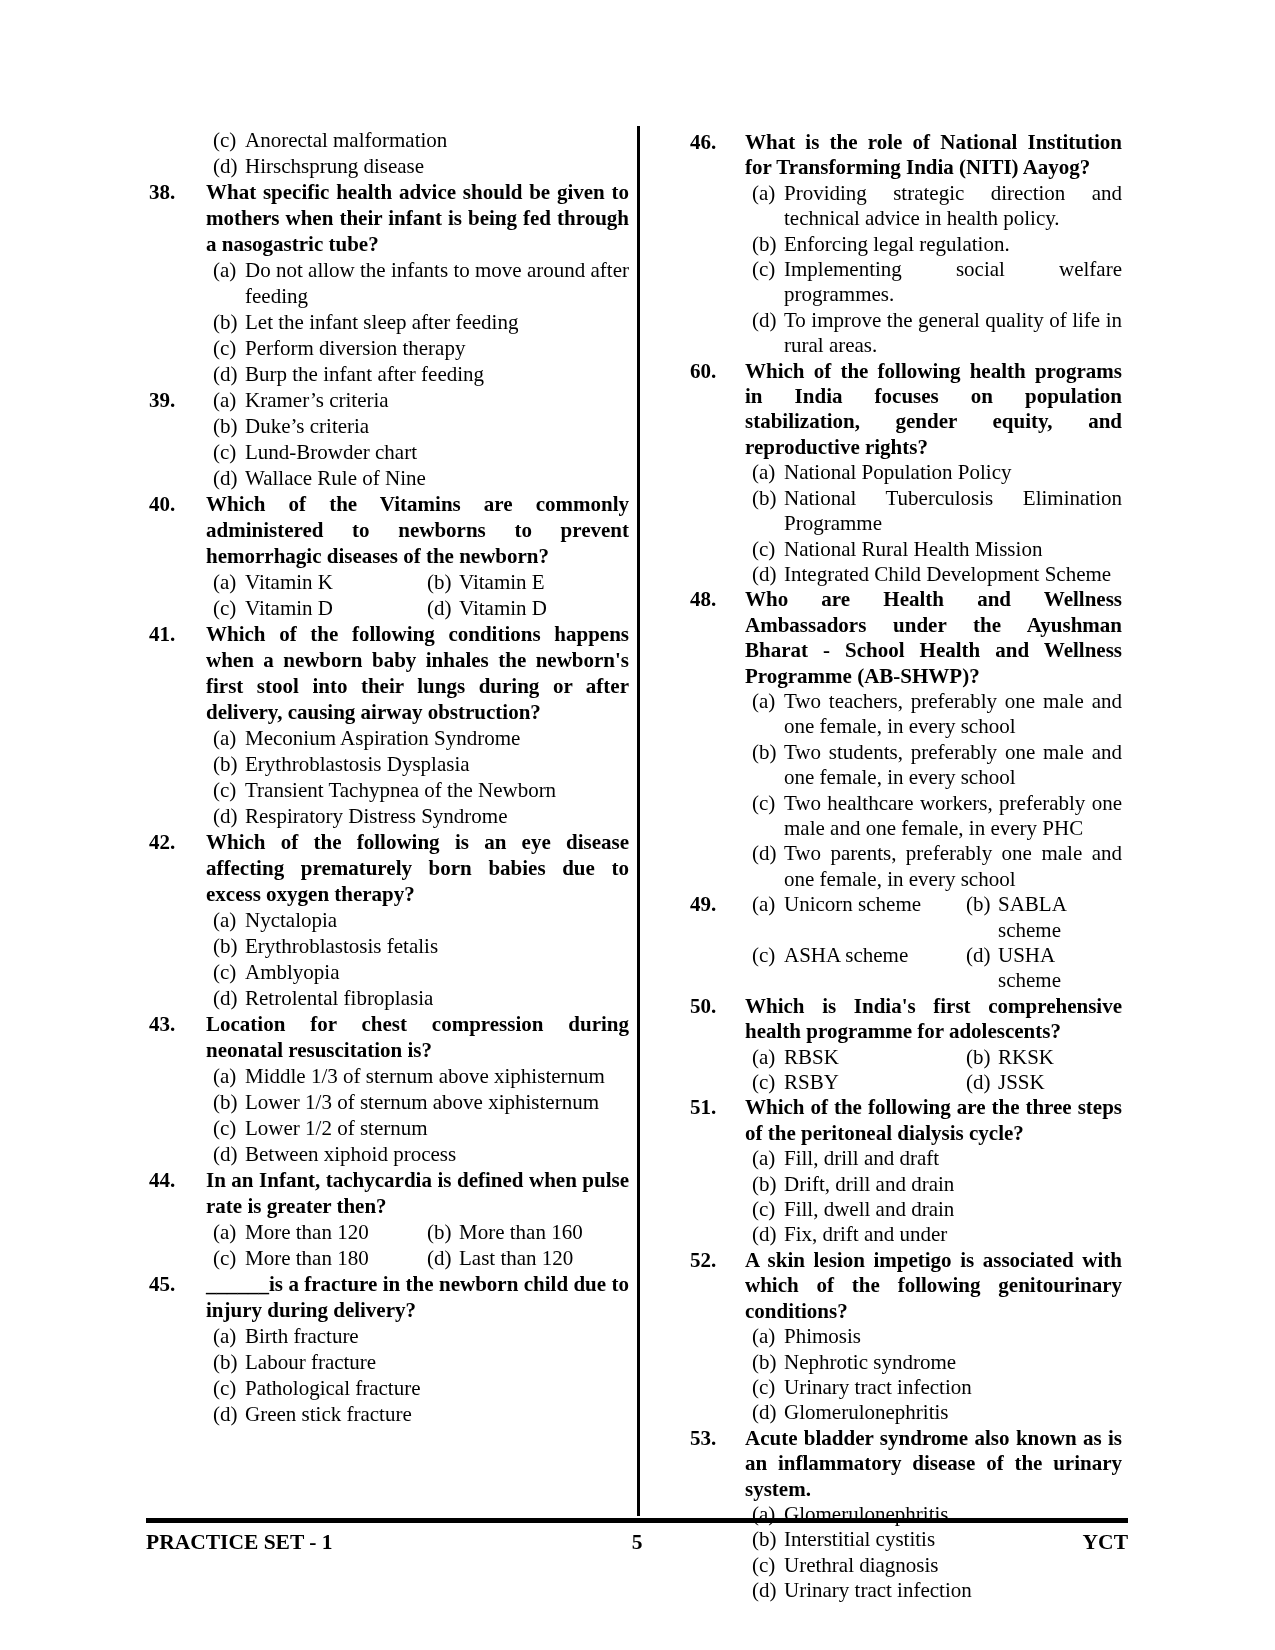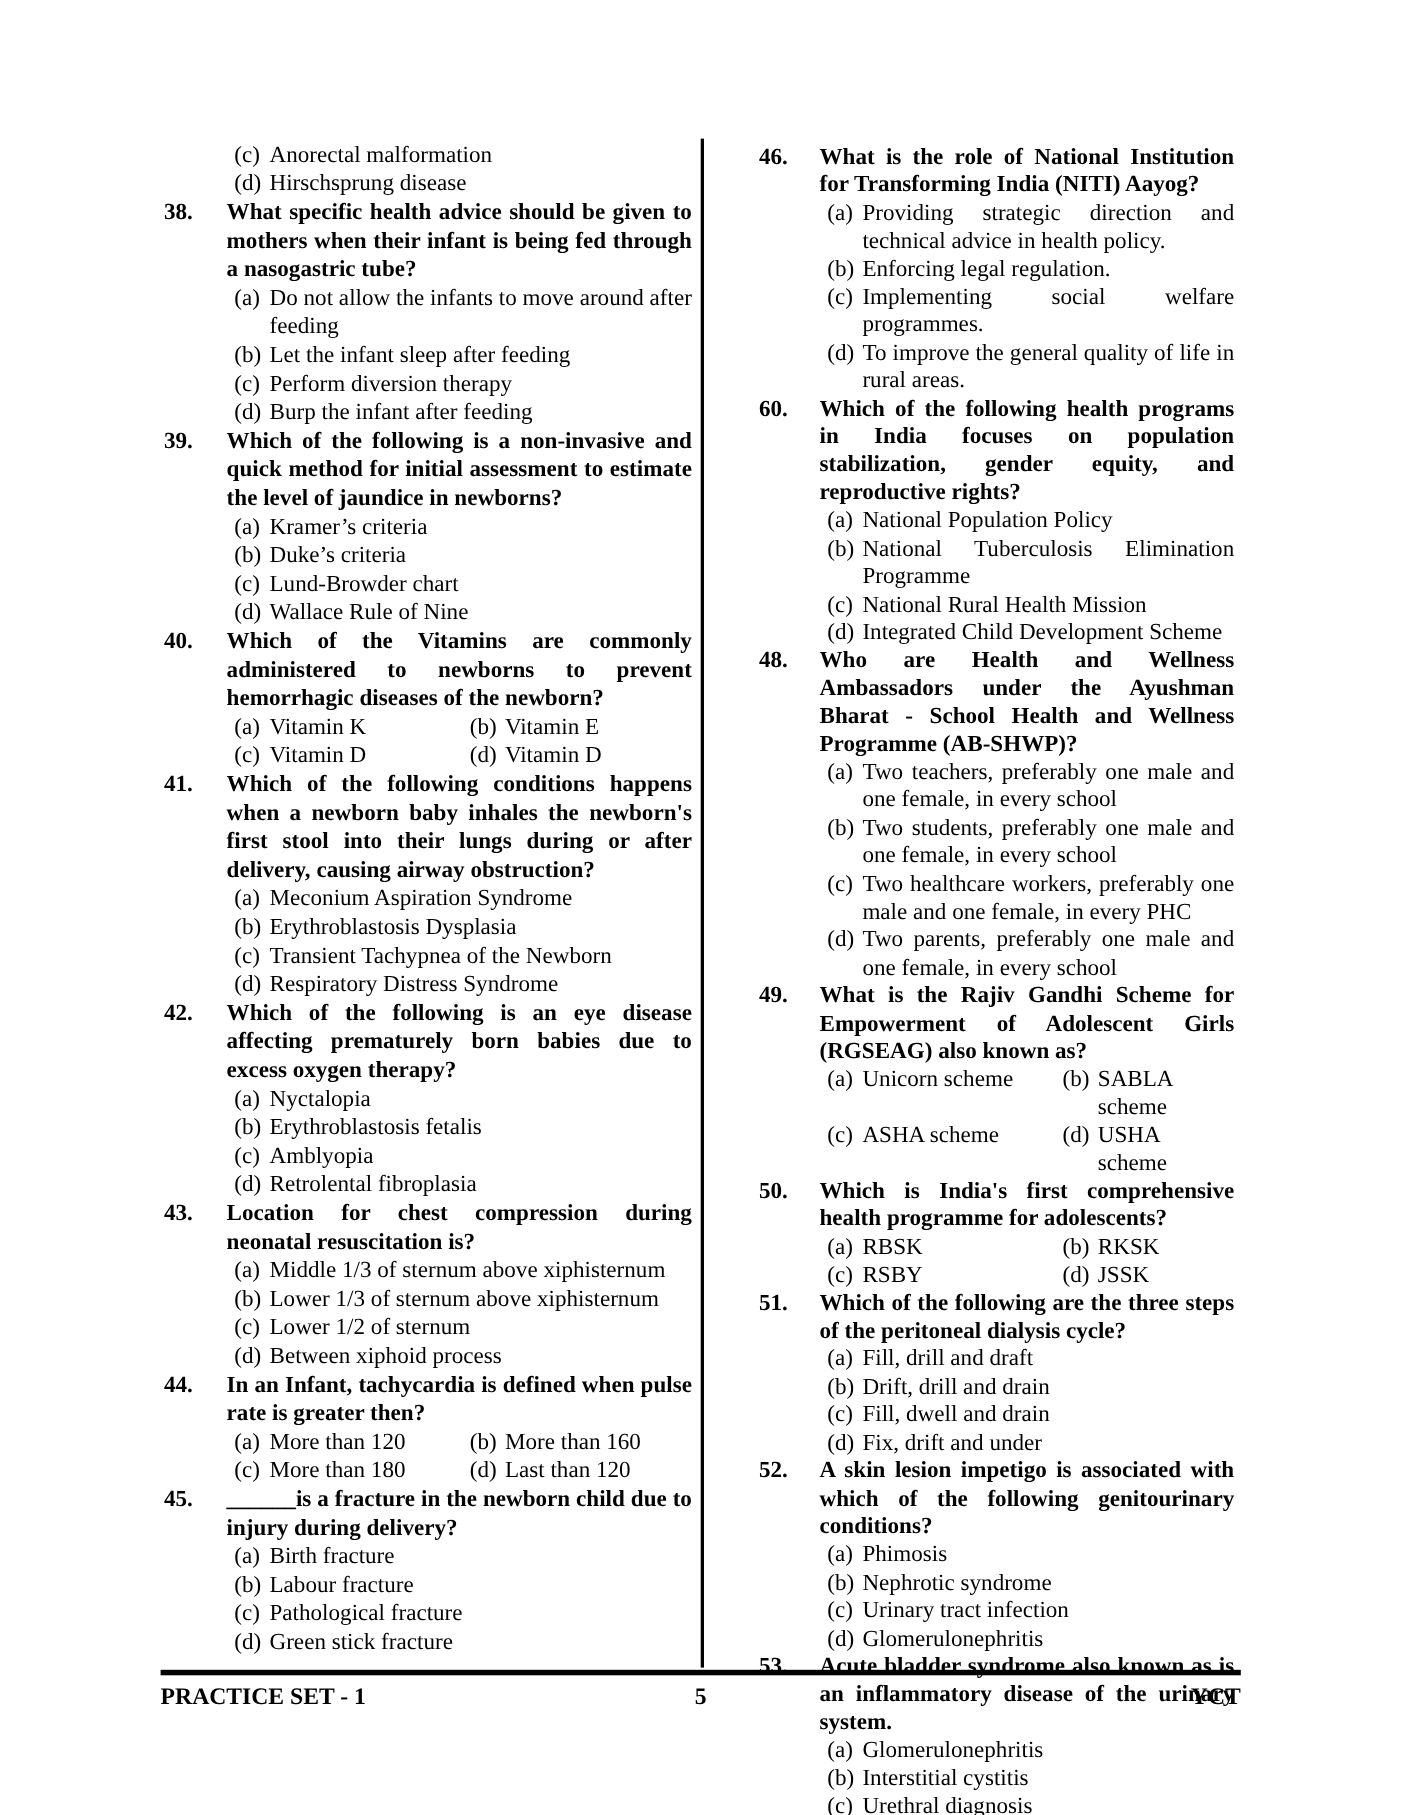--- a/index.html
+++ b/index.html
@@ -70,21 +70,20 @@
           </div>
           <div class="opt">
             <span class="lab">(d)</span>
             <span class="txt">Burp the infant after feeding</span>
           </div>
         </div>
       </div>
       <div class="q">
         <div class="qnum">39.</div>
         <div class="qbody">
-          <div class="stem">Which of the following is a non-invasive and quick method for initial assessment to estimate the level of jaundice in newborns?</div>
           <div class="opt">
             <span class="lab">(a)</span>
             <span class="txt">Kramer’s criteria</span>
           </div>
           <div class="opt">
             <span class="lab">(b)</span>
             <span class="txt">Duke’s criteria</span>
           </div>
           <div class="opt">
             <span class="lab">(c)</span>
@@ -301,21 +300,20 @@
           </div>
           <div class="opt">
             <span class="lab">(d)</span>
             <span class="txt">Two parents, preferably one male and one female, in every school</span>
           </div>
         </div>
       </div>
       <div class="q">
         <div class="qnum">49.</div>
         <div class="qbody">
-          <div class="stem">What is the Rajiv Gandhi Scheme for Empowerment of Adolescent Girls (RGSEAG) also known as?</div>
           <div class="optpair">
             <div class="optcell first">
               <span class="lab">(a)</span>
               <span class="txt">Unicorn scheme</span>
             </div>
             <div class="optcell">
               <span class="lab">(b)</span>
               <span class="txt">SABLA scheme</span>
             </div>
           </div>

